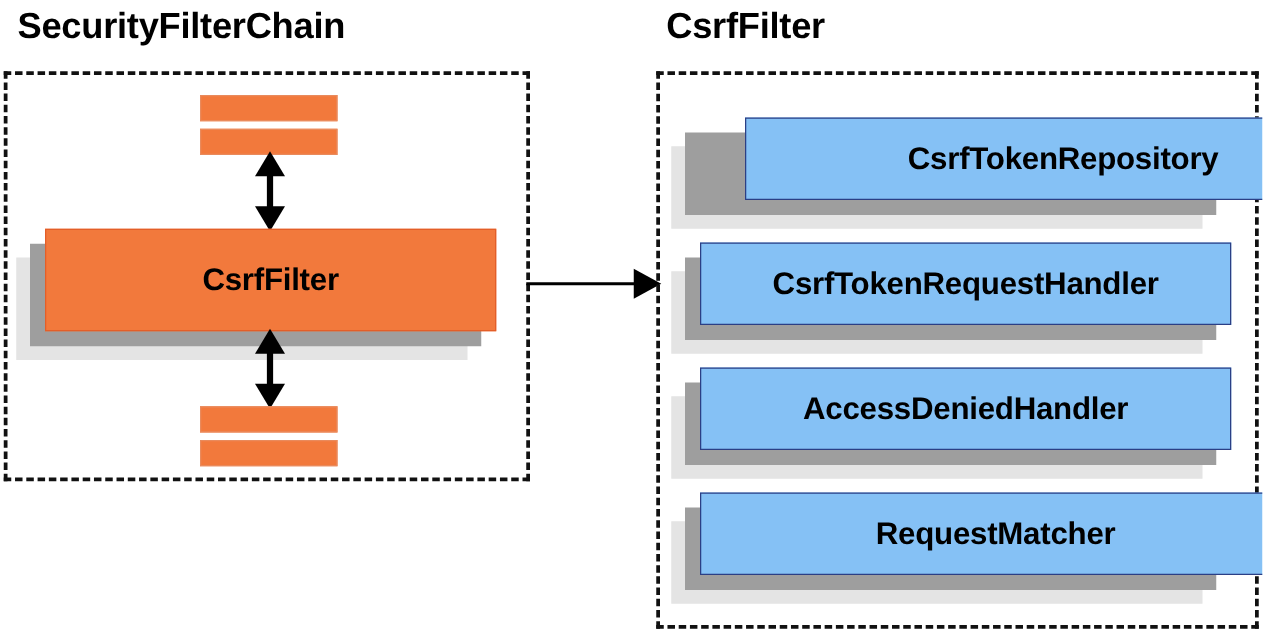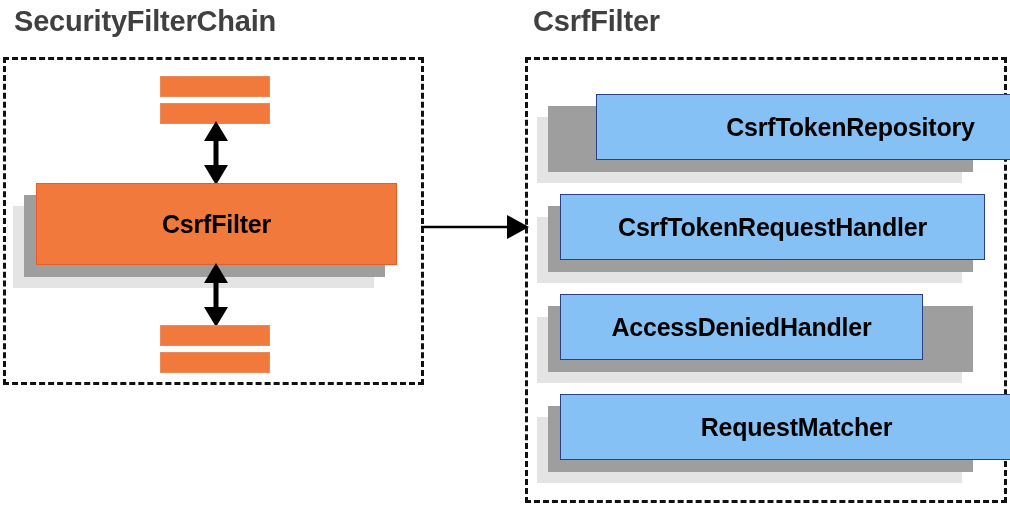--- a/index.html
+++ b/index.html
@@ -18,21 +18,21 @@
     overflow: hidden;
   }
 
   
   .panel-title {
     position: absolute;
     font-family: "Liberation Sans", sans-serif;
     font-weight: bold;
     font-size: 29px;
     line-height: 30px;
-    color: #404040;
+    color: #000000;
     white-space: nowrap;
     letter-spacing: -0.2px;
   }
   #title-left  { left: 14px;  top: 6px; }
   #title-right { left: 533px; top: 6px; }
 
   
   .dashed-box {
     position: absolute;
     box-sizing: border-box;
@@ -154,21 +154,21 @@
     <div class="lay s2" style="width:425px; height:66px;"></div>
     <div class="lay s1" style="width:425px; height:66px;"></div>
     <div class="lay face blue" style="width:425px; height:66px;">
       <span class="card-label">CsrfTokenRequestHandler</span>
     </div>
   </div>
 
   <div class="stack" style="left:560px; top:294px; width:425px; height:66px;">
     <div class="lay s2" style="width:425px; height:66px;"></div>
     <div class="lay s1" style="width:425px; height:66px;"></div>
-    <div class="lay face blue" style="width:363px; height:66px;">
+    <div class="lay face blue" style="width:425px; height:66px;">
       <span class="card-label">AccessDeniedHandler</span>
     </div>
   </div>
 
   <div class="stack" style="left:560px; top:394px; width:425px; height:66px;">
     <div class="lay s2" style="width:425px; height:66px;"></div>
     <div class="lay s1" style="width:425px; height:66px;"></div>
     <div class="lay face blue" style="width:473px; height:66px;">
       <span class="card-label">RequestMatcher</span>
     </div>

